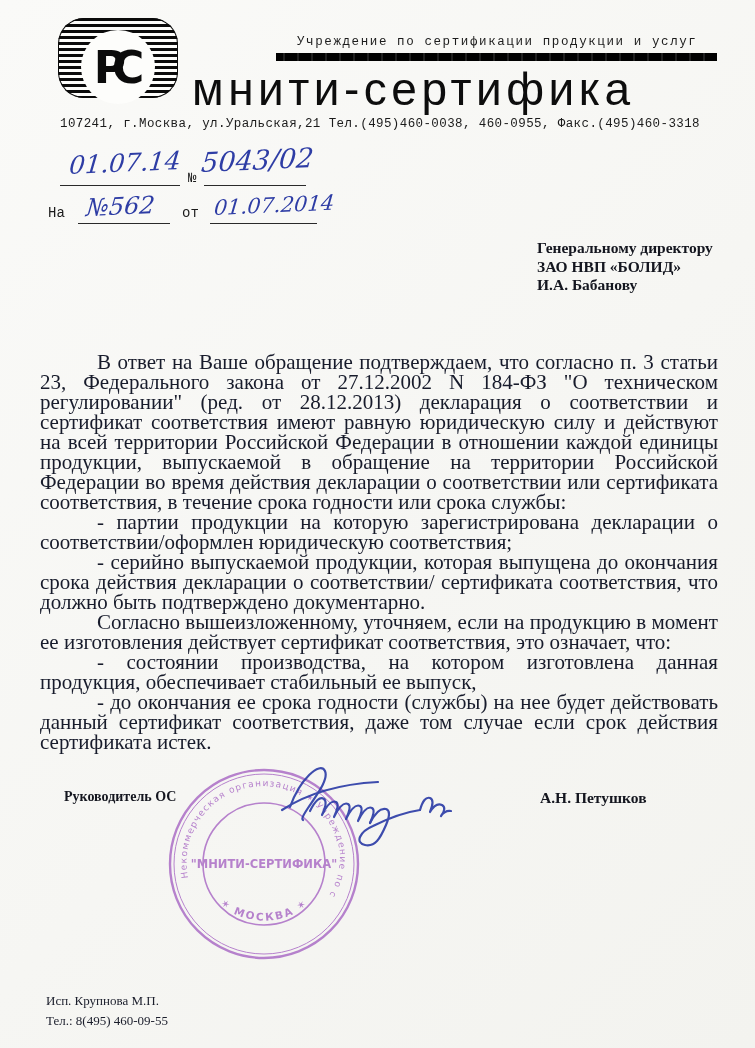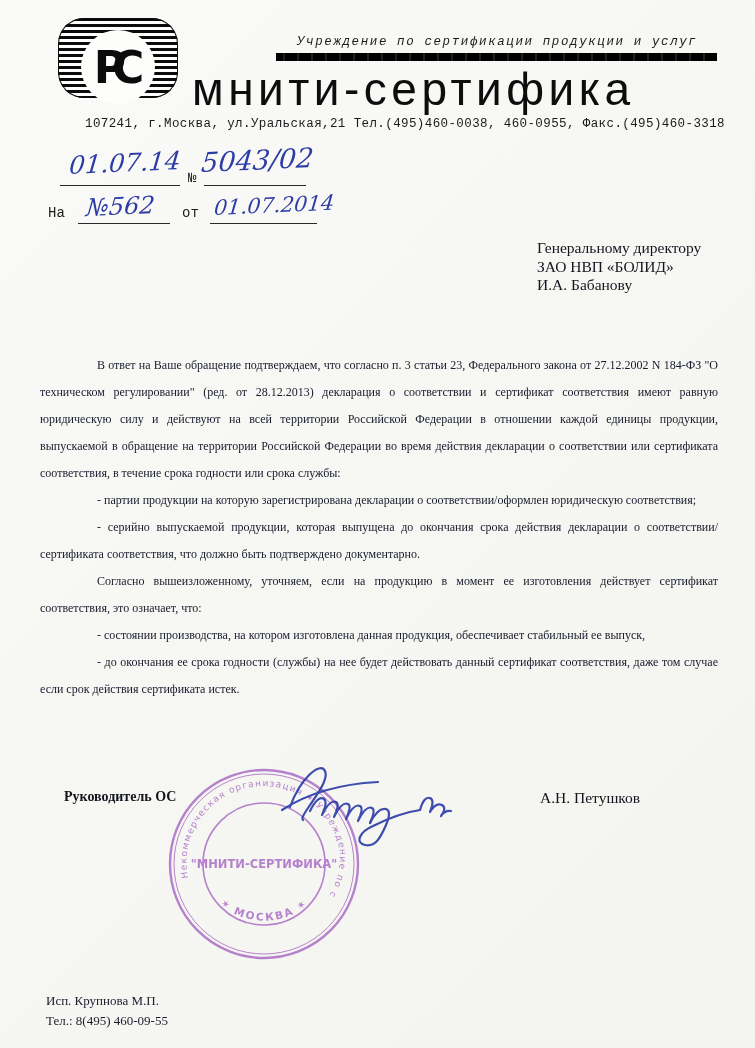--- a/index.html
+++ b/index.html
@@ -19,63 +19,63 @@
   .logo-circle{
     position:absolute;left:23px;top:12px;width:74px;height:74px;border-radius:50%;
     background:#fdfdfb;display:flex;align-items:center;justify-content:center;
   }
   .logo-letters{
     font-family:"DejaVu Sans",sans-serif;font-weight:bold;font-size:44px;
     letter-spacing:-14px;color:#0b0b0b;transform:translateX(-6px);
   }
   .tagline{
     position:absolute;left:297px;top:35px;width:420px;
-    font-family:"Liberation Mono",monospace;font-style:italic;font-size:12.5px;
+    font-family:"Liberation Mono",monospace;font-size:12.5px;
     letter-spacing:1.6px;color:#1c1c1c;white-space:nowrap;
   }
   .header-bar{
     position:absolute;left:276px;top:53px;width:441px;height:8px;
     background:repeating-linear-gradient(90deg,#000 0 7px,#1f1f1f 7px 9px,#000 9px 14px);
   }
   .org-name{
     position:absolute;left:192px;top:62px;
     font-family:Liberation Sans, sans-serif;font-size:46px;font-weight:500;
     letter-spacing:4.5px;color:#0d0d0d;white-space:nowrap;
   }
   .address{
     position:absolute;left:60px;top:117px;
     font-family:"Liberation Mono",monospace;font-size:12.5px;letter-spacing:0.4px;
-    color:#1b1b1b;white-space:nowrap;margin-left:25px;
+    color:#1b1b1b;white-space:nowrap;
   }
   
   .ul{position:absolute;border-bottom:1.4px solid #2a2a2a;height:1px;}
   .printed{
     position:absolute;font-family:"Liberation Mono",monospace;font-size:14px;
     color:#1b1b1b;
   }
   .hand{
     position:absolute;color:#2e3da5;
     font-family:"DejaVu Serif",serif;font-style:italic;
     white-space:nowrap;transform:rotate(-2.5deg) skewX(-8deg);
     transform-origin:left bottom;
   }
   
   .recipient{
-    position:absolute;left:537px;top:239px;font-size:15.5px;font-weight:normal;
+    position:absolute;left:537px;top:239px;font-size:15.5px;font-weight:bold;
     line-height:18.6px;color:#14161f;
   }
   
   .body-text{
     position:absolute;left:40px;top:352px;width:678px;
-    font-size:12px;line-height:27px;text-align:justify;color:#171b2b;
+    font-size:21px;line-height:20px;text-align:justify;color:#171b2b;
   }
   .body-text p{margin:0;text-indent:57px;}
   
   .sig-role{position:absolute;left:64px;top:789px;font-size:14px;font-weight:bold;color:#14161f;}
-  .sig-name{position:absolute;left:540px;top:789px;font-size:15.5px;font-weight:normal;color:#14161f;}
+  .sig-name{position:absolute;left:540px;top:789px;font-size:15.5px;font-weight:bold;color:#14161f;}
   .stamp-svg{position:absolute;left:164px;top:762px;opacity:0.82;}
   .signature-svg{position:absolute;left:278px;top:749px;}
   
   .footer{position:absolute;left:46px;top:991px;font-size:13px;line-height:20px;color:#1a1d2b;}
 </style>
 </head>
 <body>
 
 <div class="page">
 

